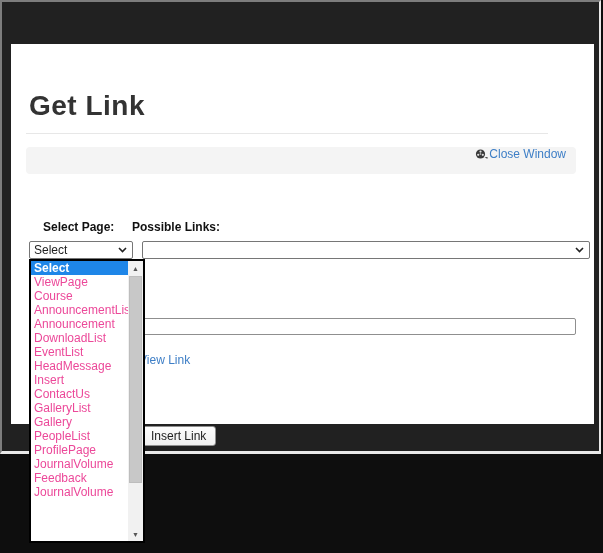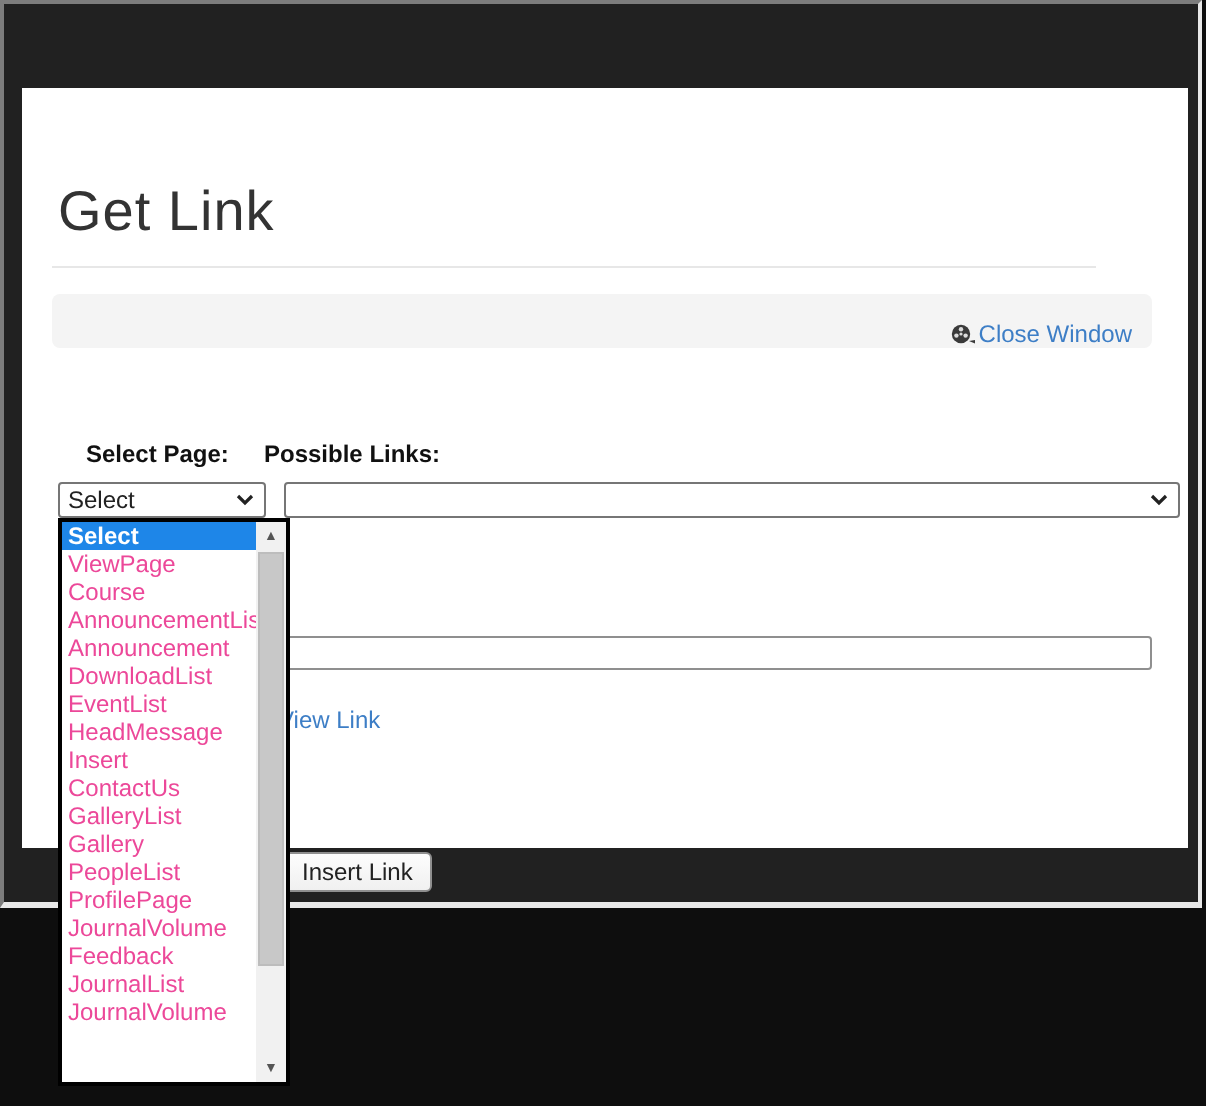--- a/index.html
+++ b/index.html
@@ -24,33 +24,33 @@
 
   
   .dialog {
     position:absolute; left:9px; top:42px;
     width:583px; height:380px;
     background:#ffffff;
   }
 
   .title {
     position:absolute; left:18px; top:46px;
-    font-size:28px; font-weight:400; color:#333333;
+    font-size:28px; font-weight:700; color:#333333;
     letter-spacing:0.5px;
   }
   .rule {
     position:absolute; left:15px; top:89px;
     width:522px; height:1px; background:#e7e7e7;
   }
 
   .topbar {
     position:absolute; left:15px; top:103px;
     width:550px; height:27px;
     background:#f4f4f4; border-radius:4px;
-    display:flex; align-items:flex-end; justify-content:flex-end;
+    display:flex; align-items:flex-start; justify-content:flex-end;
     padding-right:10px;
   }
   .close-link {
     display:flex; align-items:center; gap:1px;
     font-size:12px; color:#3d7ec6; text-decoration:none; cursor:pointer;
   }
   .close-link svg { display:block; }
 
   .form-label {
     position:absolute;
@@ -194,21 +194,20 @@
         <div class="option">EventList</div>
         <div class="option">HeadMessage</div>
         <div class="option">Insert</div>
         <div class="option">ContactUs</div>
         <div class="option">GalleryList</div>
         <div class="option">Gallery</div>
         <div class="option">PeopleList</div>
         <div class="option">ProfilePage</div>
         <div class="option">JournalVolume</div>
         <div class="option">Feedback</div>
-        <div class="option">JournalList</div>
         <div class="option">JournalVolume</div>
       </div>
     <div class="vscroll">
       <div class="scroll-btn scroll-up">▲</div>
       <div class="scroll-thumb"></div>
       <div class="scroll-btn scroll-down">▼</div>
     </div>
   </div>
 
 </div>

